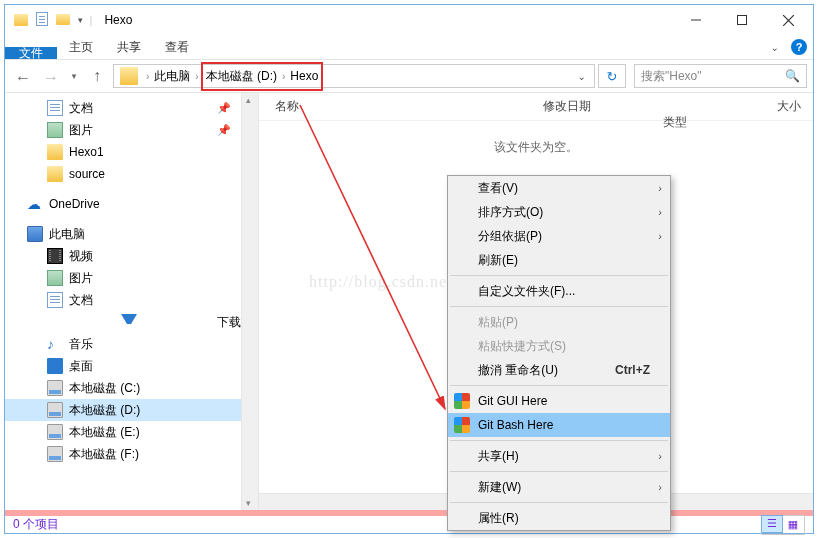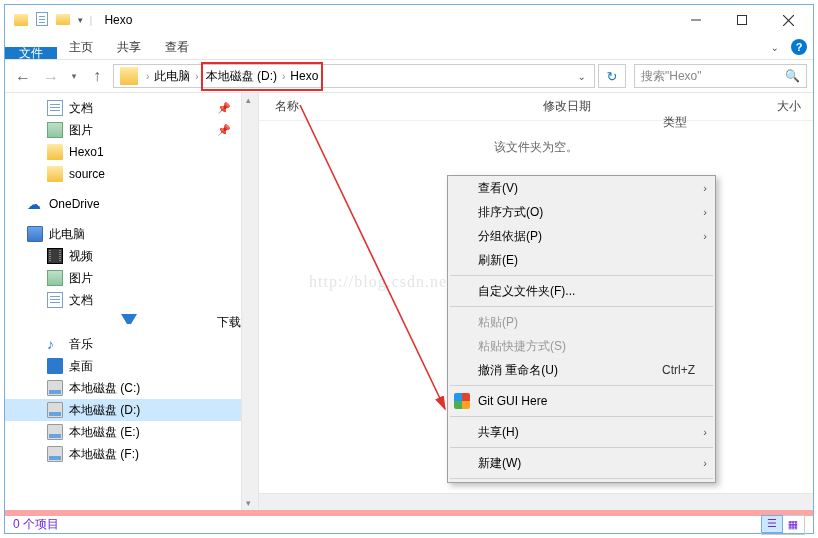--- a/index.html
+++ b/index.html
@@ -48,26 +48,26 @@
   .col-headers { height: 28px; display: flex; align-items: center; font-size: 12px; color: #444; border-bottom: 1px solid #f0f0f0; padding-left: 16px;}
   .col-headers .ch-name{ flex:1; } .col-headers .ch-date{width:120px;} .col-headers .ch-type{width:100px;margin-top:32px;} .col-headers .ch-size{width:50px; text-align:right; padding-right:12px;}
   .empty-msg { text-align: center; font-size: 12px; color: #666; padding-top: 18px;}
   .watermark { position: absolute; top: 180px; left: 50px; font-size: 16px; color: #e5e5e5; font-family: serif; letter-spacing: 1px;}
   .scrollbar-v { position:absolute; left:0; top:0; bottom:0; width:17px; background:#f0f0f0; border-right:1px solid #e5e5e5;}
   .scrollbar-v::before{content:"▴";position:absolute;top:2px;left:4px;font-size:9px;color:#888;}
   .scrollbar-v::after{content:"▾";position:absolute;bottom:2px;left:4px;font-size:9px;color:#888;}
   .scrollbar-h { position:absolute; left:17px; right:0; bottom:0; height:17px; background:#f0f0f0; border-top:1px solid #e5e5e5;}
   .content-inner{position:absolute;left:17px;top:0;right:0;bottom:17px;}
   
-  .ctx { position: absolute; left: 442px; top: 170px; width: 269px; background: #f0f0f0; border: 1px solid #a0a0a0; box-shadow: 3px 3px 6px rgba(0,0,0,.25); font-size: 12px; z-index: 50;}
+  .ctx { position: absolute; left: 442px; top: 170px; width: 224px; background: #f0f0f0; border: 1px solid #a0a0a0; box-shadow: 3px 3px 6px rgba(0,0,0,.25); font-size: 12px; z-index: 50;}
   .ctx-item { height: 24px; display: flex; align-items: center; padding: 0 24px 0 30px; position: relative; cursor: default;}
   .ctx-item.hl { background: #91c9f7; }
   .ctx-item.disabled { color: #999; }
   .ctx-item .arrow { position: absolute; right: 8px; font-size: 11px; color: #555;}
-  .ctx-item .sc { position: absolute; right: 20px; color: #333;}
+  .ctx-item .sc { position: absolute; right: 20px; color: #333; font-weight: bold;}
   .ctx-sep { height: 1px; background: #d0d0d0; margin: 3px 2px; }
   .ctx-item .cicon { position: absolute; left: 6px; width: 16px; height: 16px; }
   
   .arrow-svg { position: absolute; left: 0; top: 0; pointer-events: none; z-index: 60;}
   
   .status { height: 23px; border-top: 6px solid #fca5a5; display: flex; align-items: center; font-size: 12px; padding: 0 8px; color: #6d28d9;}
   .status .sp{flex:1}
   .view-toggle{display:flex;gap:0;border:1px solid #ccc;}
   .view-toggle span{width:22px;height:18px;display:flex;align-items:center;justify-content:center;font-size:11px;}
   .view-toggle span.active{background:#cce8ff;border:1px solid #76aee0;margin:-1px;}
@@ -289,31 +289,38 @@
       </div>
     <div class="ctx-item">
         <span>撤消 重命名(U)</span>
         <span class="sc">Ctrl+Z</span>
       </div>
     <div class="ctx-sep"></div>
     <div class="ctx-item">
         <span class="cicon i-git"></span>
         <span>Git GUI Here</span>
       </div>
+    <div class="ctx-item hl">
+        <span class="cicon i-git"></span>
+        <span>Git Bash Here</span>
+      </div>
     <div class="ctx-sep"></div>
     <div class="ctx-item">
         <span>共享(H)</span>
         <span class="arrow">›</span>
       </div>
     <div class="ctx-sep"></div>
     <div class="ctx-item">
         <span>新建(W)</span>
         <span class="arrow">›</span>
       </div>
     <div class="ctx-sep"></div>
+    <div class="ctx-item">
+        <span>属性(R)</span>
+      </div>
   </div>
 
   <svg class="arrow-svg" width="810" height="530">
     <defs>
         <marker id="ah" markerWidth="10" markerHeight="10" refX="8" refY="3" orient="auto">
           <path d="M0,0 L0,6 L9,3 z" fill="#e03030"></path>
         </marker>
       </defs>
     <line x1="295" y1="100" x2="440" y2="404" stroke="#e03030" stroke-width="1.6" marker-end="url(#ah)"></line>
   </svg>

